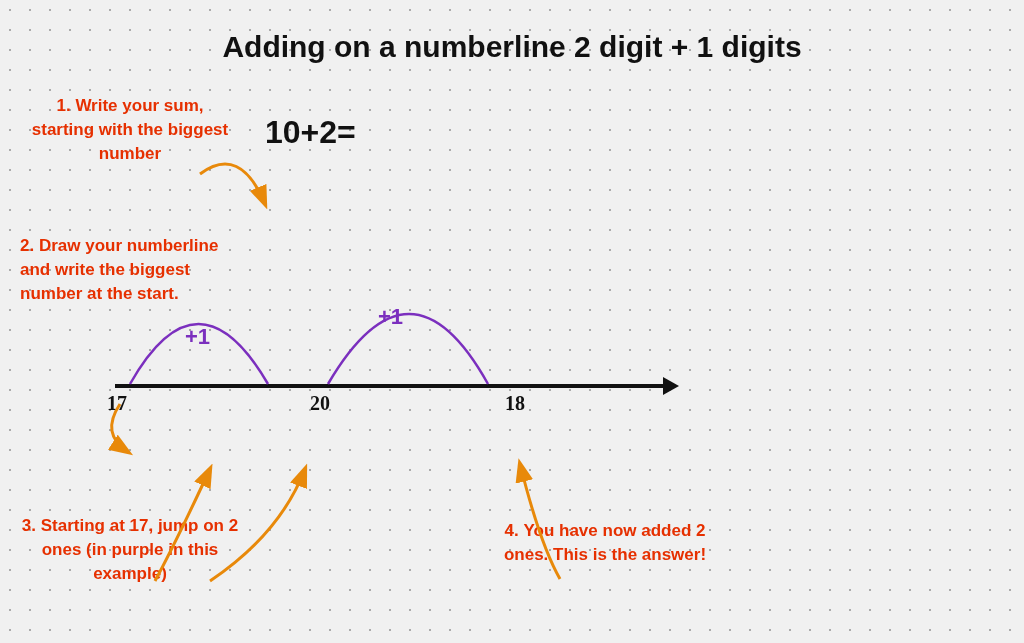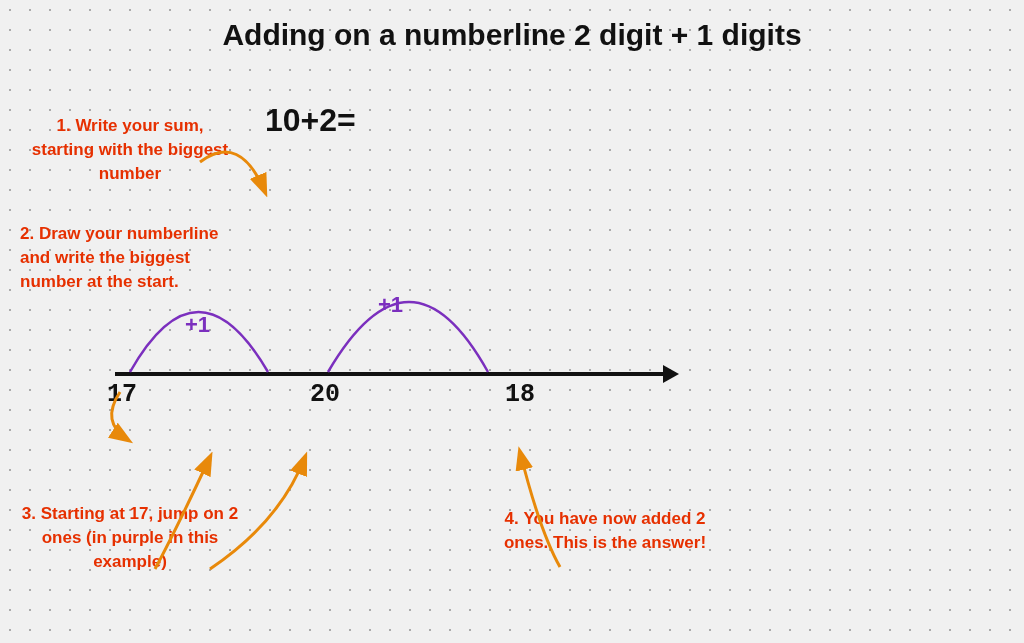--- a/index.html
+++ b/index.html
@@ -13,42 +13,41 @@
       font-family: Arial, sans-serif;
       overflow: hidden;
       position: relative;
     }
 
     .title {
       text-align: center;
       font-size: 30px;
       font-weight: 900;
       color: #111;
-      padding: 18px 20px 10px;
+      padding: 30px 20px 10px;
       font-family: 'Arial Black', Arial, sans-serif;
     }
 
     .content-area {
       position: relative;
       width: 100%;
       height: calc(643px - 72px);
     }
 
     
     .step1-text {
       position: absolute;
       top: 20px;
       left: 30px;
       color: #e63000;
       font-size: 17px;
       font-weight: bold;
       text-align: center;
       line-height: 1.4;
       width: 200px;
-      margin-top: 32px;
     }
 
     
     .equation {
       position: absolute;
       top: 40px;
       left: 265px;
       font-size: 32px;
       font-weight: 900;
       color: #111;
@@ -109,24 +108,24 @@
       right: -14px;
       top: -7px;
       border-left: 16px solid #111;
       border-top: 9px solid transparent;
       border-bottom: 9px solid transparent;
     }
 
     
     .num-label {
       position: absolute;
-      font-size: 25px;
+      font-size: 20px;
       font-weight: 900;
       color: #111;
-      font-family: Liberation Mono, monospace;
+      font-family: Liberation Serif, serif;
     }
 
     .label-17 {
       top: 318px;
       left: 107px;
     }
 
     .label-18 {
       top: 318px;
       left: 310px;

